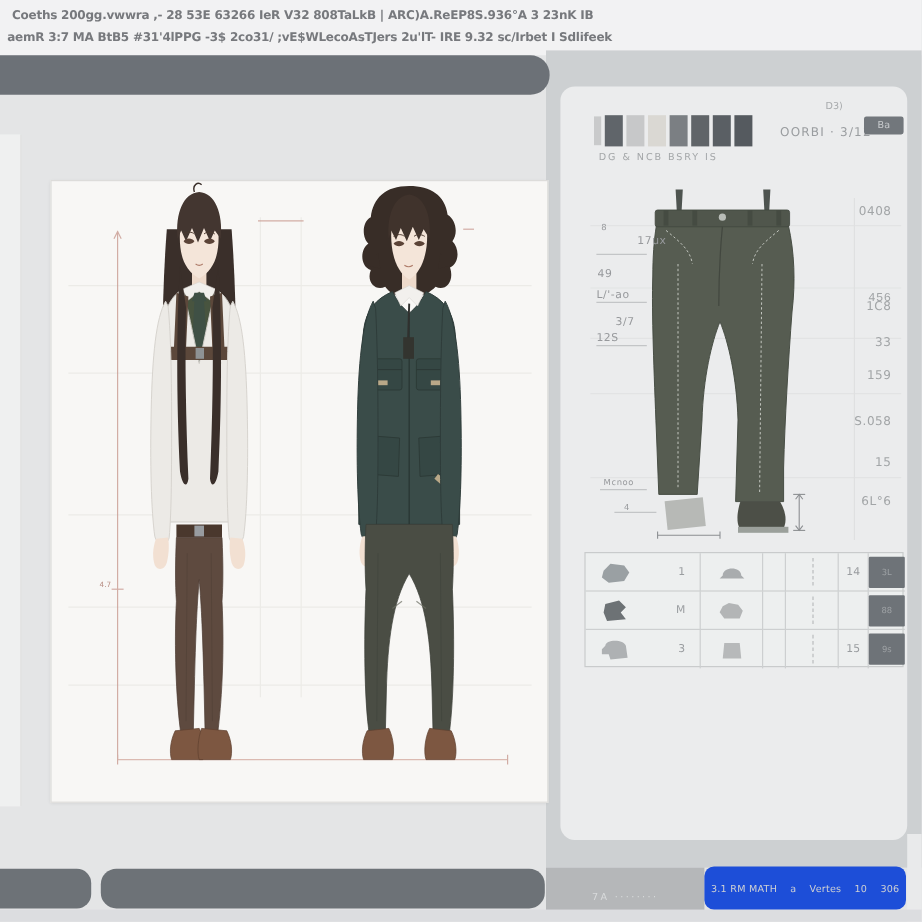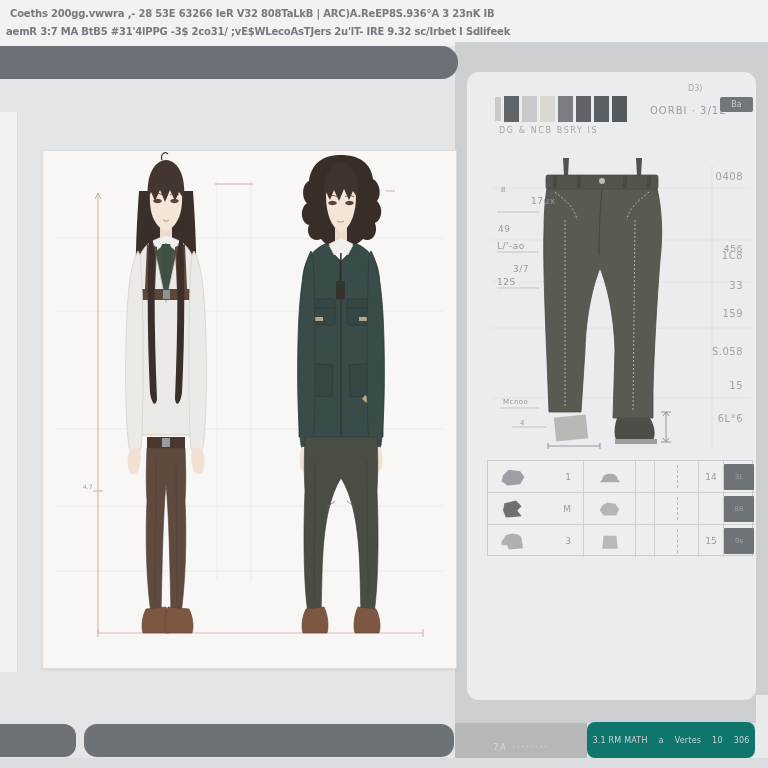--- a/index.html
+++ b/index.html
@@ -64,21 +64,21 @@
   .code-btn{width:42px;height:26px;background:#6e7378;border:none;border-radius:1px;
      color:#9ea2a5;font-size:7px;font-family:"DejaVu Sans",sans-serif;}
 
   
   #footer-shade{left:0;top:758px;width:768px;height:10px;background:#dcdde0;}
   #footer-bar-small{left:-14px;top:724px;width:90px;height:33px;background:#6d7277;border-radius:12px;}
   #footer-bar-long{left:84px;top:724px;width:370px;height:33px;background:#6d7277;border-radius:13px;}
   #footer-bar-light{left:455px;top:723px;width:132px;height:35px;background:#b5b7b9;
      display:flex;align-items:center;justify-content:center;}
   #footer-light-text{color:#d8dadb;font-size:8px;letter-spacing:2px;white-space:pre;margin-top:13px;}
-  #footer-bar-dark{left:587px;top:722px;width:168px;height:36px;background:#0f766e;border-radius:8px;
+  #footer-bar-dark{left:587px;top:722px;width:168px;height:36px;background:#1d4ed8;border-radius:8px;
      display:flex;align-items:center;justify-content:center;}
   #footer-dark-text{color:#cfd1d3;font-size:8px;white-space:pre;letter-spacing:0.2px;}
 </style>
 </head>
 <body>
 
 <div class="abs" id="top-band"></div>
 <div class="abs" id="right-outer"></div>
 <div class="abs" id="right-card"></div>
 <div class="abs" id="corner-light"></div>

